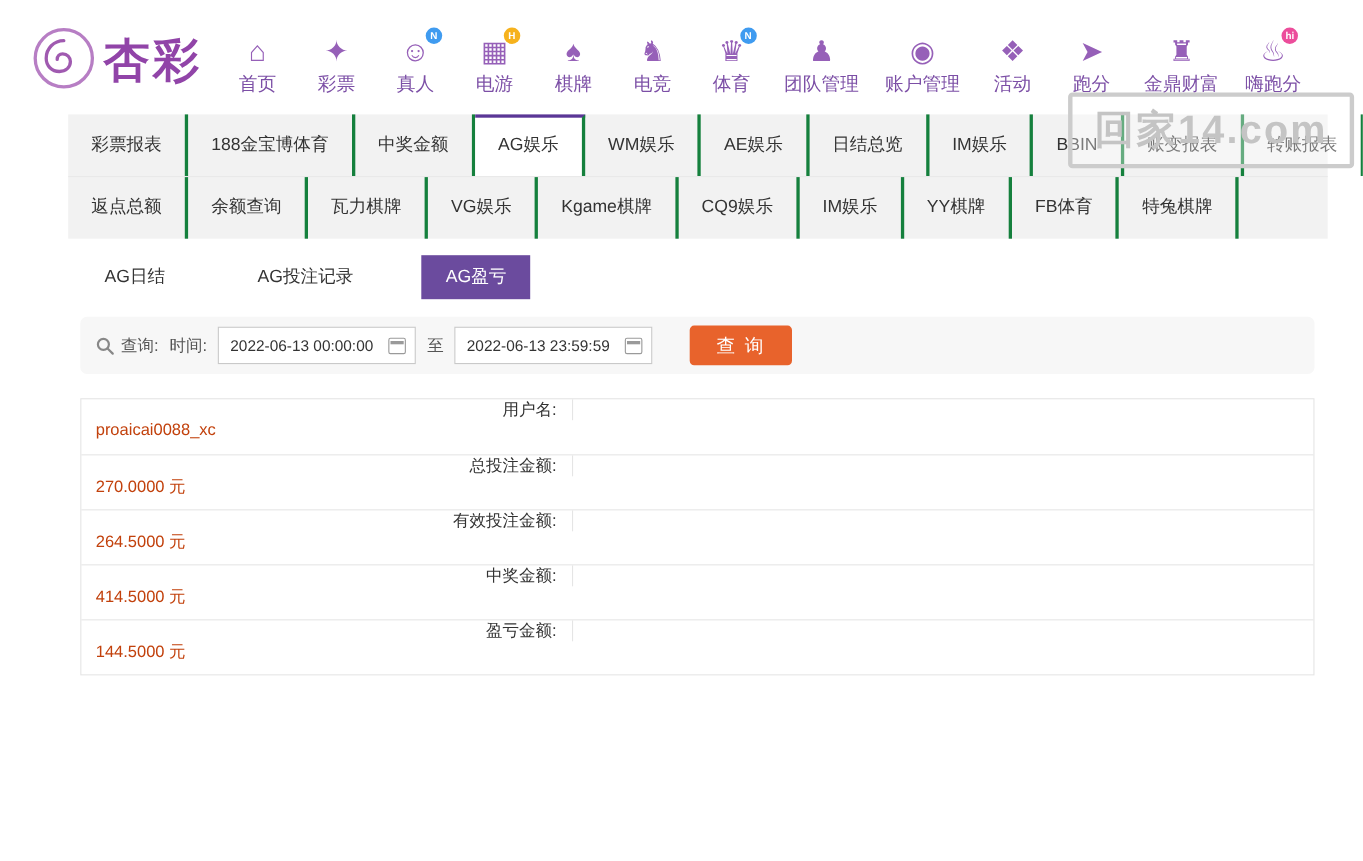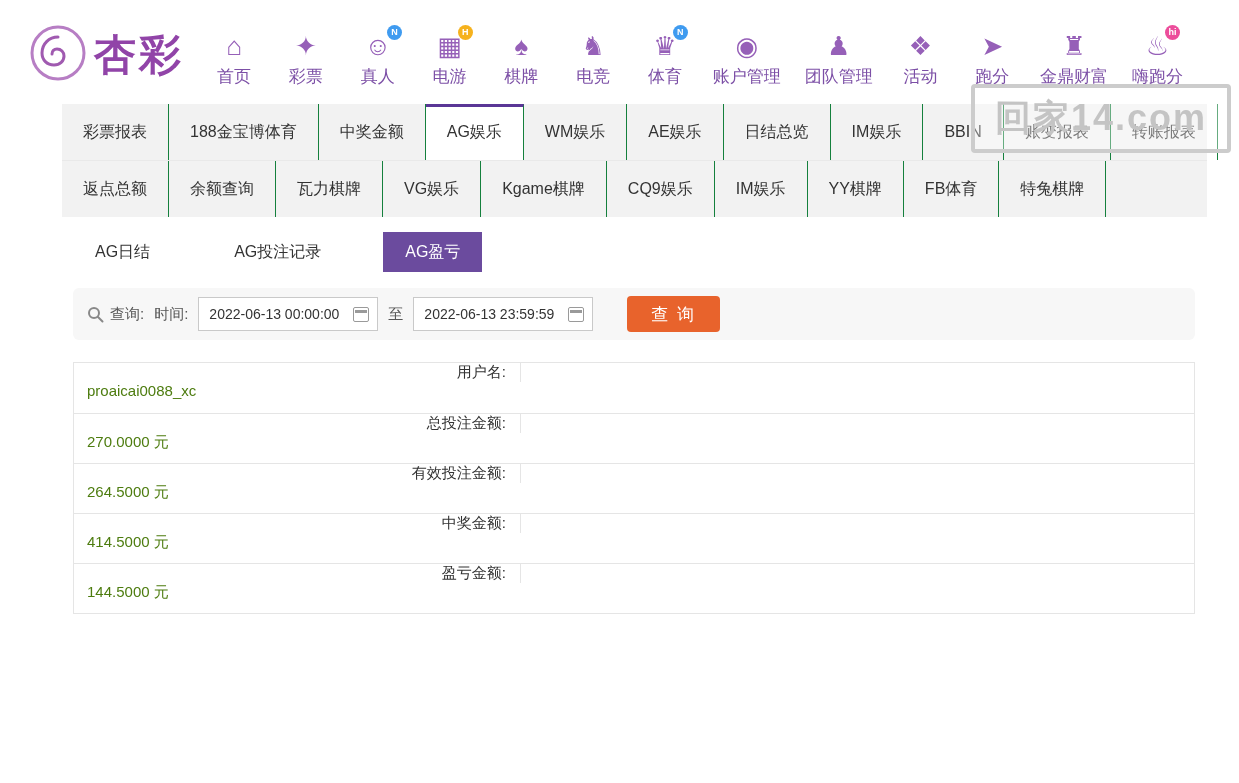--- a/index.html
+++ b/index.html
@@ -38,21 +38,21 @@
   
   .watermark { position:absolute; top:84px; right:8px; border:4px solid #cccccc; border-radius:4px;
                padding:6px 20px; font-size:36px; font-weight:bold; color:#c4c4c4; letter-spacing:2px;
                background:rgba(255,255,255,.35); z-index:6; pointer-events:none; }
 
   
   .tabs-wrap { margin:0 32px 0 62px; background:#f2f2f2; }
   .tab-row { display:flex; flex-wrap:nowrap; }
   .tab-row + .tab-row { border-top:1px solid #e9e9e9; }
   .tab { height:56px; line-height:56px; padding:0 21px; font-size:16px; color:#333;
-         border-right:1px solid #15803d; cursor:pointer; white-space:nowrap; }
+         border-right:3px solid #15803d; cursor:pointer; white-space:nowrap; }
   .tab.active { background:#fff; border-top:3px solid #5a3696; line-height:50px; color:#333; }
 
   
   .subtabs { display:flex; margin:15px 0 0 73px; }
   .subtab { height:40px; line-height:40px; padding:0 22px; margin-right:40px; font-size:16px;
             color:#333; cursor:pointer; white-space:nowrap; }
   .subtab.active { background:#6b4b9e; color:#fff; }
 
   
   .search-bar { margin:16px 44px 0 73px; height:52px; background:#f7f7f7; border-radius:6px;
@@ -70,21 +70,21 @@
   .query-btn { margin-left:26px; background:#e8632c; color:#fff; border:none; border-radius:4px;
                height:36px; padding:0 24px; font-size:17px; cursor:pointer; letter-spacing:2px;
                font-family:"Liberation Sans","DejaVu Sans",sans-serif; }
 
   
   .result-table { margin:22px 44px 0 73px; border:1px solid #e5e5e5; }
   .trow { display:flex; height:50px; align-items:stretch;flex-direction:column; }
   .trow + .trow { border-top:1px solid #e5e5e5; }
   .tlabel { width:447px; border-right:1px solid #e5e5e5; display:flex; align-items:center;
             justify-content:flex-end; padding-right:14px; font-size:15px; color:#333; }
-  .tvalue { display:flex; align-items:center; padding-left:13px; font-size:15px; color:#4d7c0f; }
+  .tvalue { display:flex; align-items:center; padding-left:13px; font-size:15px; color:#c2410c; }
 </style>
 </head>
 <body>
 
 <div class="page">
 
   <div class="header">
     <div class="logo">
       <span>
         <svg width="60" height="60" viewBox="0 0 60 60">
@@ -124,26 +124,26 @@
         <i class="nicon icon-esports"></i>
         <span class="nlabel">电竞</span>
       </div>
       <div class="nav-item">
         <i class="nicon icon-sports">
             <i class="badge badge-n">N</i>
           </i>
         <span class="nlabel">体育</span>
       </div>
       <div class="nav-item">
+        <i class="nicon icon-team"></i>
+        <span class="nlabel">团队管理</span>
+      </div>
+      <div class="nav-item">
         <i class="nicon icon-account"></i>
         <span class="nlabel">账户管理</span>
-      </div>
-      <div class="nav-item">
-        <i class="nicon icon-team"></i>
-        <span class="nlabel">团队管理</span>
       </div>
       <div class="nav-item">
         <i class="nicon icon-activity"></i>
         <span class="nlabel">活动</span>
       </div>
       <div class="nav-item">
         <i class="nicon icon-paofen"></i>
         <span class="nlabel">跑分</span>
       </div>
       <div class="nav-item">

